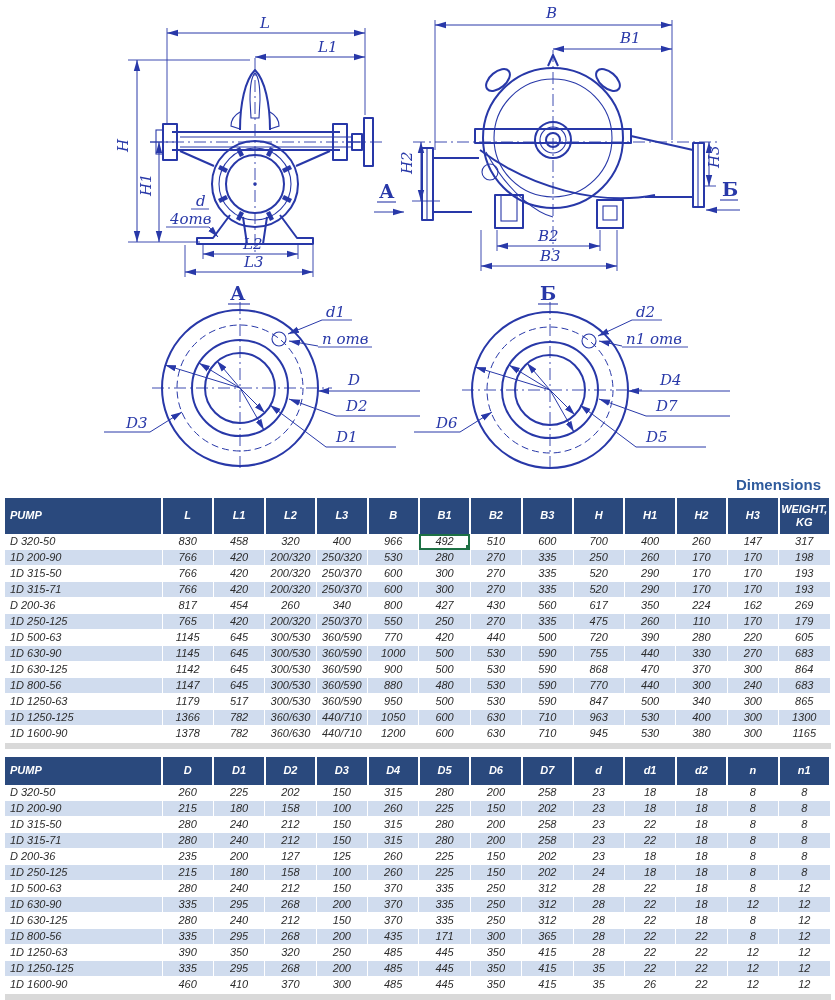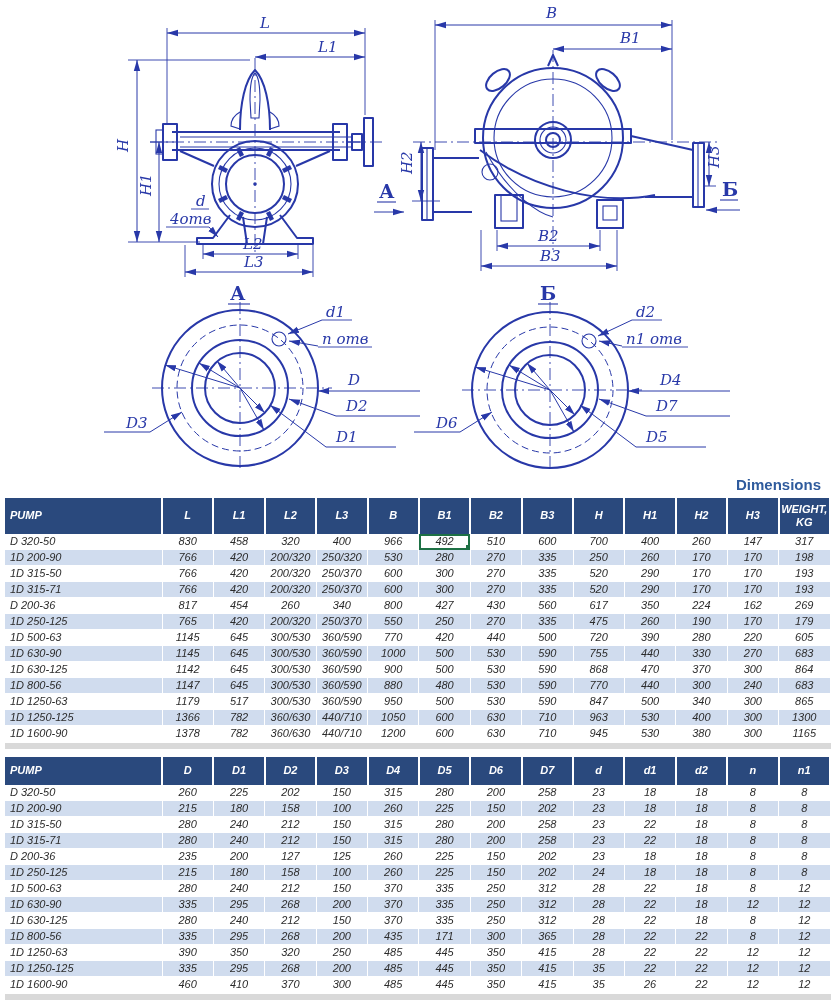--- a/index.html
+++ b/index.html
@@ -378,21 +378,21 @@
           <td>765</td>
           <td>420</td>
           <td>200/320</td>
           <td>250/370</td>
           <td>550</td>
           <td>250</td>
           <td>270</td>
           <td>335</td>
           <td>475</td>
           <td>260</td>
-          <td>190</td>
+          <td>110</td>
           <td>170</td>
           <td>179</td>
         </tr>
         <tr>
           <td class="pump-col">1D 500-63</td>
           <td>1145</td>
           <td>645</td>
           <td>300/530</td>
           <td>360/590</td>
           <td>770</td>

